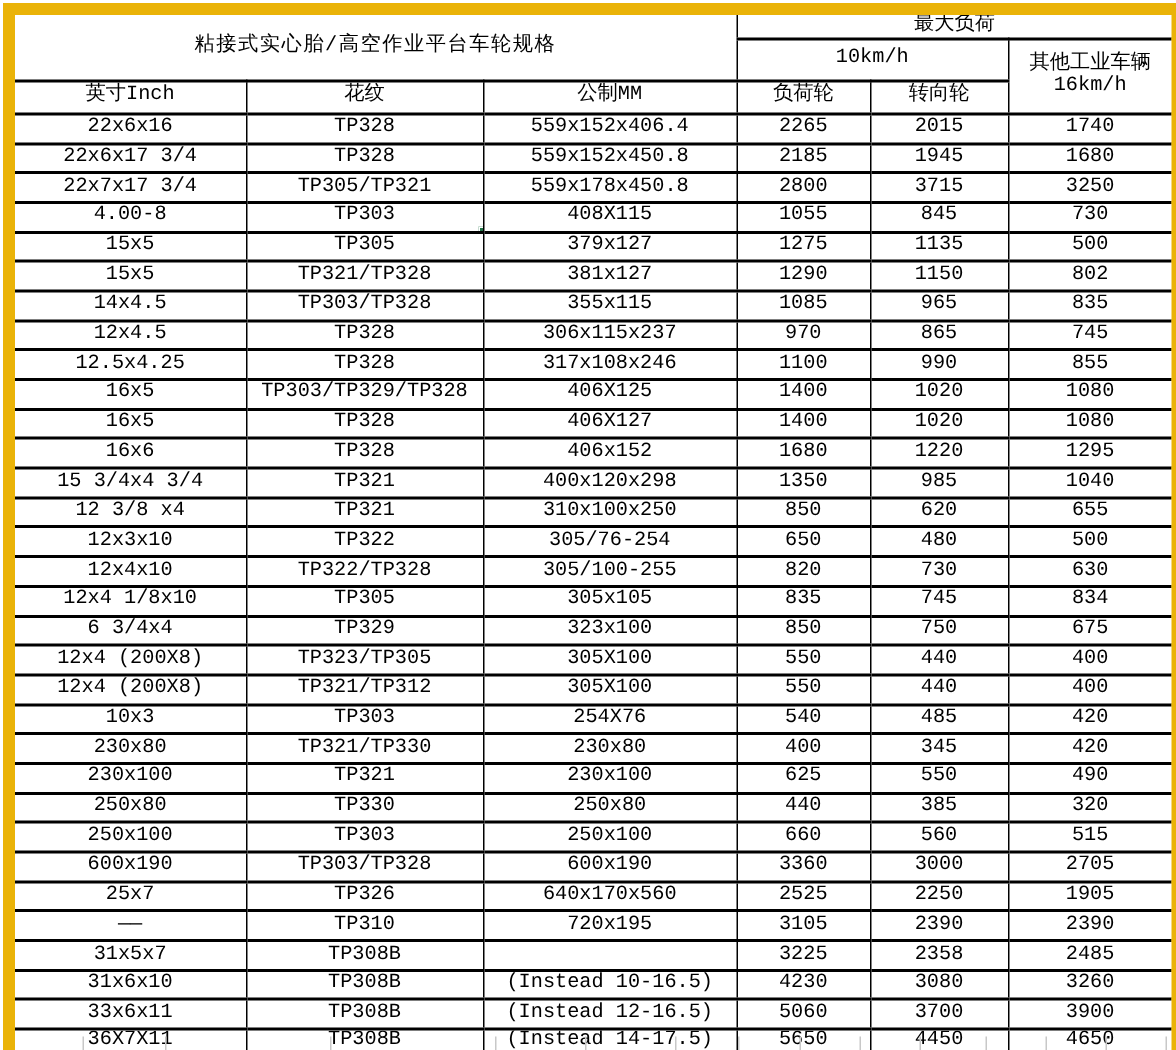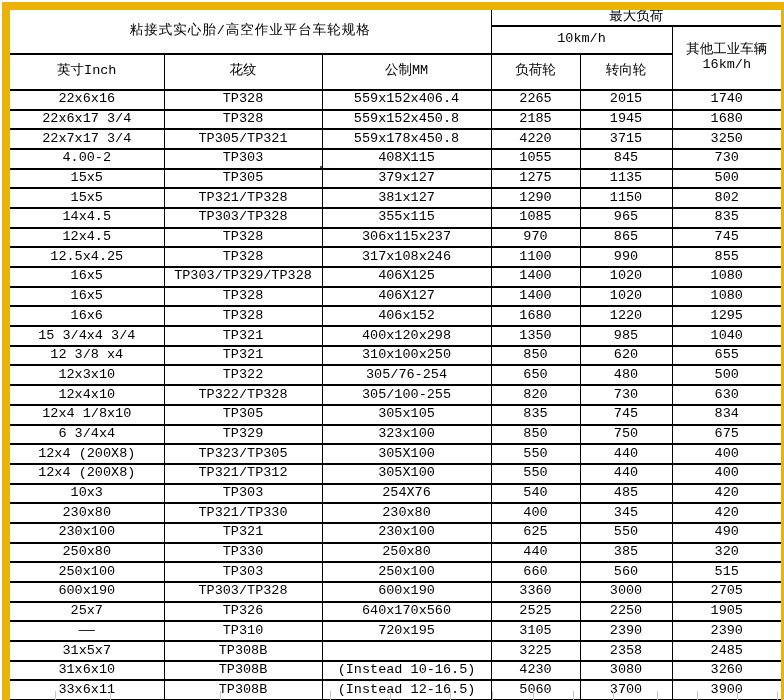--- a/index.html
+++ b/index.html
@@ -43,21 +43,21 @@
     white-space: nowrap;
     overflow: hidden;
     height: 19.7px;
     line-height: 1.1;
     background: #ffffff;
   }
   table.sheet { border: 8px solid #eab308; font-family: Liberation Mono, monospace; }
 
   thead tr.r1 th { height: 17px; }
   thead tr.r2 th { height: 28px; }
-  thead tr.r3 th { height: 36px; margin-top: 32px; }
+  thead tr.r3 th { height: 22px; margin-top: 32px; }
 
   th.title-cell {
     font-size: 18px;
     font-weight: bold;
     letter-spacing: 1px;
   }
   th.speed-cell { font-size: 14px; }
   th.other-cell { font-size: 13.5px; line-height: 17px; }
 
   
@@ -143,26 +143,26 @@
           <td>TP328</td>
           <td>559x152x450.8</td>
           <td>2185</td>
           <td>1945</td>
           <td>1680</td>
         </tr>
         <tr>
           <td>22x7x17 3/4</td>
           <td>TP305/TP321</td>
           <td>559x178x450.8</td>
-          <td>4220</td>
+          <td>2800</td>
           <td>3715</td>
           <td>3250</td>
         </tr>
         <tr>
-          <td class="sel-left">4.00-2</td>
+          <td class="sel-left">4.00-8</td>
           <td class="sel-active">TP303<span class="fill-handle"></span></td>
           <td>408X115</td>
           <td>1055</td>
           <td>845</td>
           <td>730</td>
         </tr>
         <tr>
           <td>15x5</td>
           <td>TP305</td>
           <td>379x127</td>

